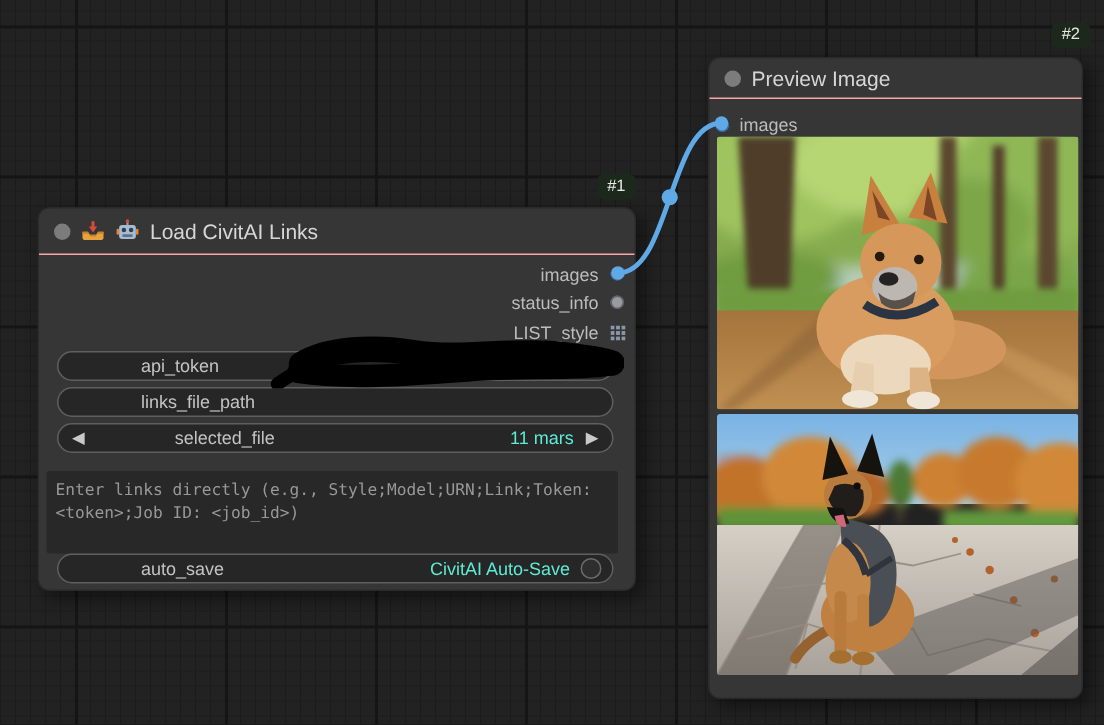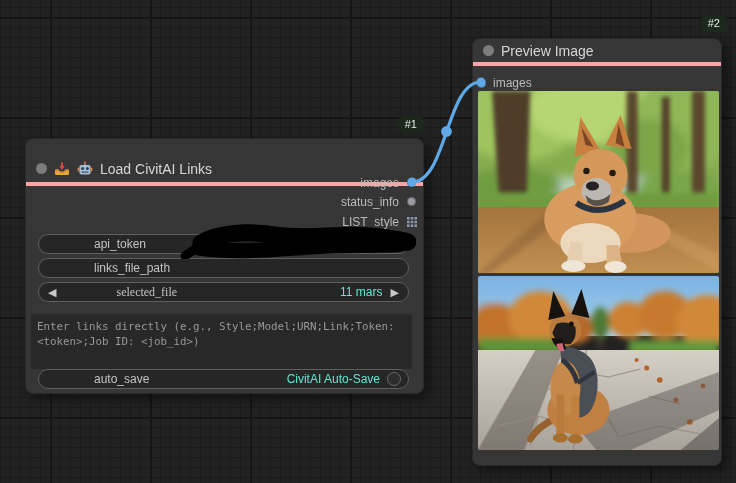--- a/index.html
+++ b/index.html
@@ -15,21 +15,21 @@
       linear-gradient(to bottom,#1b1b1b 1px,transparent 1px);
     background-size:100px 100px,100px 100px,10px 10px,10px 10px;
     background-position:50px 0,0 17px,0 0,0 7px;
   }
   .node{
     position:absolute;background:#363636;border:1px solid #2a2a2a;border-radius:8px;
     box-shadow:5px 5px 12px rgba(0,0,0,.45);z-index:2;
   }
   .node-header{
     display:flex;align-items:center;gap:7px;padding:0 10px;
-    color:#d6d6d6;font-size:14px;border-bottom:4px solid #fca5a5;
+    color:#d6d6d6;font-size:14px;border-bottom:1px solid #fca5a5;
     white-space:nowrap;overflow:hidden;
   }
   .collapse-dot{width:11px;height:11px;border-radius:50%;background:#7c7c7c;flex:0 0 auto;}
   .hicon{width:16px;height:16px;flex:0 0 auto;}
   .badge{
     position:absolute;z-index:4;background:#1d281d;color:#e6eae6;
     font-size:11px;padding:3px 7px;border-radius:5px;line-height:1;
   }
   
   .out-row{position:absolute;right:0;width:100%;height:19px;display:flex;
@@ -72,21 +72,21 @@
 </style>
 </head>
 <body>
 
 <div class="canvas">
 
   <div class="node" style="left:25px;top:138px;width:399px;height:256px;">
 
     <div class="badge" style="right:-1px;top:-23px;">#1</div>
 
-    <div class="node-header" style="height:31px;margin-top:16px;">
+    <div class="node-header" style="height:31px;">
       <span class="collapse-dot"></span>
       <svg class="hicon" viewBox="0 0 16 16">
         <path d="M7 1.5h2v4h-2z" fill="#d64b3a"></path>
         <path d="M5.2 5h5.6L8 9z" fill="#d64b3a"></path>
         <path d="M1 8.5h3.6l1.3 2h4.2l1.3-2H15v4.2c0 .7-.6 1.3-1.3 1.3H2.3c-.7 0-1.3-.6-1.3-1.3z" fill="#e8a33d"></path>
         <path d="M1 8.5h3.6l1.3 2h4.2l1.3-2H15v1.4H11l-1.2 1.8H6.2L5 9.9H1z" fill="#c9832b"></path>
       </svg>
       <svg class="hicon" viewBox="0 0 16 16">
         <rect x="7.3" y="1" width="1.4" height="3" fill="#8fa3b5"></rect>
         <circle cx="8" cy="1.4" r="1.2" fill="#d64b3a"></circle>
@@ -135,21 +135,21 @@
         <path d="M30 23 C 23 27, 18 30, 14 33" stroke-width="9"></path>
       </g>
     </svg>
 
     <div class="pill" style="top:119px;text-align:center;">
       <span class="wlabel">links_file_path</span>
     </div>
 
     <div class="pill" style="top:143px;">
       <span class="arrow">◀</span>
-      <span class="wlabel" style="padding-left:20px;font-family:Liberation Serif, serif;">selected_file</span>
+      <span class="wlabel" style="padding-left:20px;">selected_file</span>
       <span class="spacer"></span>
       <span class="wvalue">11 mars</span>
       <span class="arrow right">▶</span>
     </div>
 
     <div class="textbox" style="top:175px;">Enter links directly (e.g., Style;Model;URN;Link;Token: &lt;token&gt;;Job ID: &lt;job_id&gt;)</div>
 
     <div class="pill" style="top:230px;">
       <span class="wlabel">auto_save</span>
       <span class="spacer"></span>

